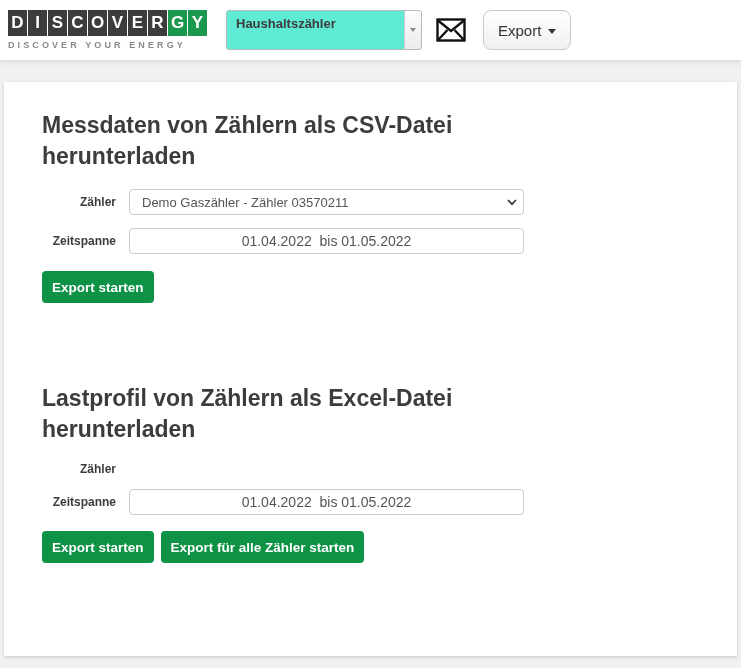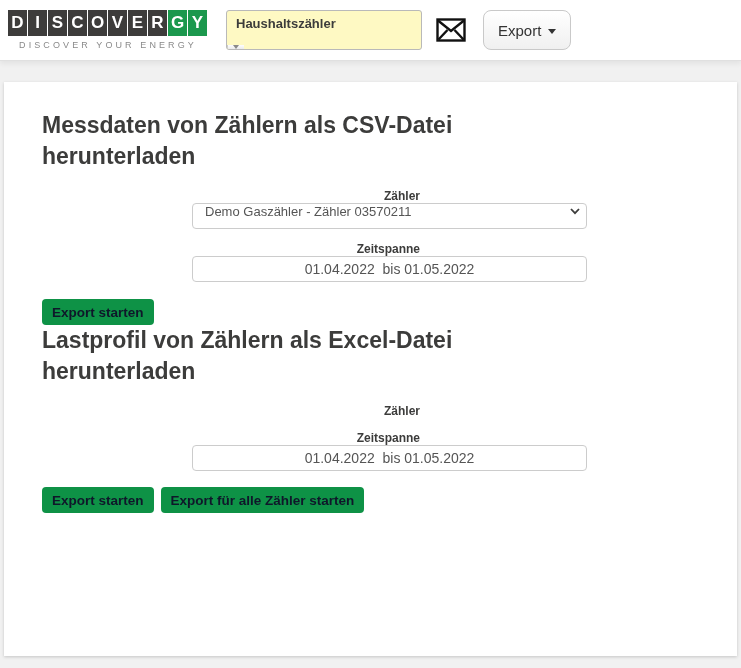--- a/index.html
+++ b/index.html
@@ -21,28 +21,28 @@
   .logo { display: flex; flex-direction: column; width: 200px; }
   .logo-tiles { display: flex; gap: 1px; }
   .tile {
     width: 19px; height: 26px;
     background: var(--logo-tile-dark, #3d3c3b);
     color: #fff; font-weight: bold; font-size: 17px;
     display: flex; align-items: center; justify-content: center;
   }
   .tile.green { background: var(--brand-green, #1b984d); }
   .logo-tagline {
-    font-size: 9px; font-weight: normal; letter-spacing: 3.1px;
-    color: #8a8a8a; margin-top: 4px; text-align: center; white-space: nowrap;
+    font-size: 9px; font-weight: bold; letter-spacing: 3.1px;
+    color: #8a8a8a; margin-top: 4px; white-space: nowrap;
   }
 
   .hdr-select {
     margin-left: 18px; width: 196px; height: 40px;
     border: 1px solid #b9b9b9; border-radius: 3px;
-    background: #fef9c3; display: flex; overflow: hidden; cursor: pointer; flex-direction: column;
+    background: #5eead4; display: flex; overflow: hidden; cursor: pointer;
   }
   .hdr-select-text { flex: 1; padding: 5px 9px; }
   .hdr-select-title { font-size: 13px; font-weight: bold; color: #3c3c3b; line-height: 16px; }
   .hdr-select-sub { font-size: 11px; color: #4a4a4a; line-height: 13px; }
   .hdr-select-arrow {
     width: 17px; border-left: 1px solid #ccc;
     background: linear-gradient(#fdfdfd, #ebebeb);
     display: flex; align-items: center; justify-content: center;
   }
   .tri-down-sm {
@@ -71,47 +71,47 @@
     margin: 21px 4px 0;
     background: #fff;
     box-shadow: 0 1px 3px rgba(0,0,0,0.18);
     padding: 28px 0 28px 38px;
     min-height: 574px;
   }
   h1.section-heading {
     font-size: 23px; font-weight: 700; color: #3c3c3b;
     line-height: 31px; margin: 0 0 17px; max-width: 460px;
   }
-  .form-row { display: flex; align-items: center; margin-bottom: 13px; flex-direction: column; }
+  .form-row { display: flex; align-items: center; margin-bottom: 13px; }
   .form-label {
     width: 74px; text-align: right; margin-right: 13px;
     font-size: 12px; font-weight: bold; color: #3c3c3b;
   }
   .control {
     width: 395px; height: 26px;
     border: 1px solid #ccc; border-radius: 4px; background: #fff;
   }
   .select-control {
-    display: flex; align-items: flex-start; justify-content: space-between;
+    display: flex; align-items: center; justify-content: space-between;
     padding: 0 4px 0 12px; cursor: pointer;
   }
   .select-value { font-size: 13px; color: #555; white-space: pre; }
   input.control {
     padding: 8px 12px; font-size: 14px; color: #555;
     font-family: inherit; outline: none; text-align: center;
   }
   .btn-row { display: flex; gap: 7px; margin-top: 17px; }
   .btn-green {
-    height: 26px; padding: 0 10px;
+    height: 32px; padding: 0 10px;
     background: var(--button-green, #0e9246);
-    color: #0f172a; border: none; border-radius: 4px;
+    color: #ffffff; border: none; border-radius: 4px;
     font-family: inherit; font-size: 13.5px; font-weight: bold;
     cursor: pointer; white-space: nowrap;
   }
-  .section-excel { }
+  .section-excel { margin-top: 80px; }
   .btn-row-excel { margin-top: 16px; }
 </style>
 </head>
 <body>
 
 <div class="header">
 
   <div class="logo">
     <div class="logo-tiles">
       <span class="tile">D</span>

